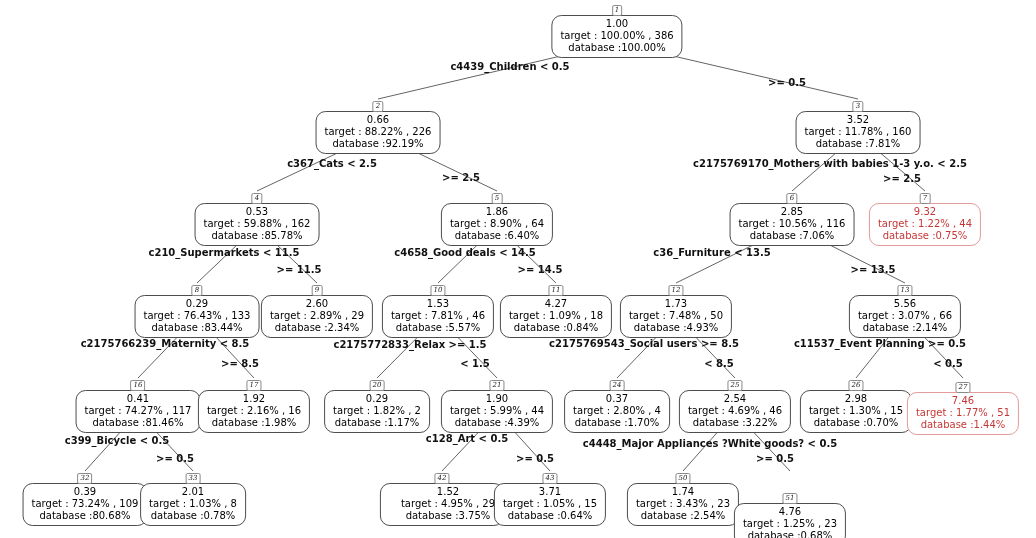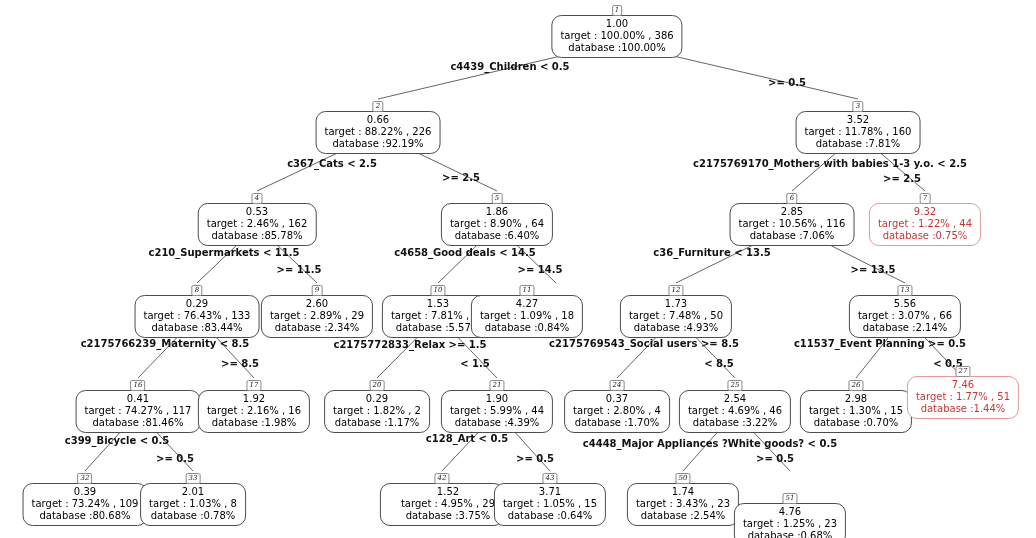--- a/index.html
+++ b/index.html
@@ -102,21 +102,21 @@
       </div>
       <div class="node" style="left: 858px; top: 111px;">
         <div class="badge">3</div>
         <div class="val">3.52</div>
         <div class="tgt">target : 11.78% , 160</div>
         <div class="db">database :7.81%</div>
       </div>
       <div class="node" style="left: 257px; top: 203px;">
         <div class="badge">4</div>
         <div class="val">0.53</div>
-        <div class="tgt">target : 2.46% , 162</div>
+        <div class="tgt">target : 59.88% , 162</div>
         <div class="db">database :85.78%</div>
       </div>
       <div class="node" style="left: 497px; top: 203px;">
         <div class="badge">5</div>
         <div class="val">1.86</div>
         <div class="tgt">target : 8.90% , 64</div>
         <div class="db">database :6.40%</div>
       </div>
       <div class="node" style="left: 792px; top: 203px;">
         <div class="badge">6</div>
@@ -141,21 +141,21 @@
         <div class="val">2.60</div>
         <div class="tgt">target : 2.89% , 29</div>
         <div class="db">database :2.34%</div>
       </div>
       <div class="node" style="left: 438px; top: 295px;">
         <div class="badge">10</div>
         <div class="val">1.53</div>
         <div class="tgt">target : 7.81% , 46</div>
         <div class="db">database :5.57%</div>
       </div>
-      <div class="node" style="left: 527px; top: 295px;">
+      <div class="node" style="left: 556px; top: 295px;">
         <div class="badge">11</div>
         <div class="val">4.27</div>
         <div class="tgt">target : 1.09% , 18</div>
         <div class="db">database :0.84%</div>
       </div>
       <div class="node" style="left: 676px; top: 295px;">
         <div class="badge">12</div>
         <div class="val">1.73</div>
         <div class="tgt">target : 7.48% , 50</div>
         <div class="db">database :4.93%</div>
@@ -201,21 +201,21 @@
         <div class="val">2.54</div>
         <div class="tgt">target : 4.69% , 46</div>
         <div class="db">database :3.22%</div>
       </div>
       <div class="node" style="left: 856px; top: 390px;">
         <div class="badge">26</div>
         <div class="val">2.98</div>
         <div class="tgt">target : 1.30% , 15</div>
         <div class="db">database :0.70%</div>
       </div>
-      <div class="node red" style="left: 963px; top: 376px;">
+      <div class="node red" style="left: 963px; top: 392px;">
         <div class="badge">27</div>
         <div class="val">7.46</div>
         <div class="tgt">target : 1.77% , 51</div>
         <div class="db">database :1.44%</div>
       </div>
       <div class="node" style="left: 85px; top: 483px;">
         <div class="badge">32</div>
         <div class="val">0.39</div>
         <div class="tgt">target : 73.24% , 109</div>
         <div class="db">database :80.68%</div>

